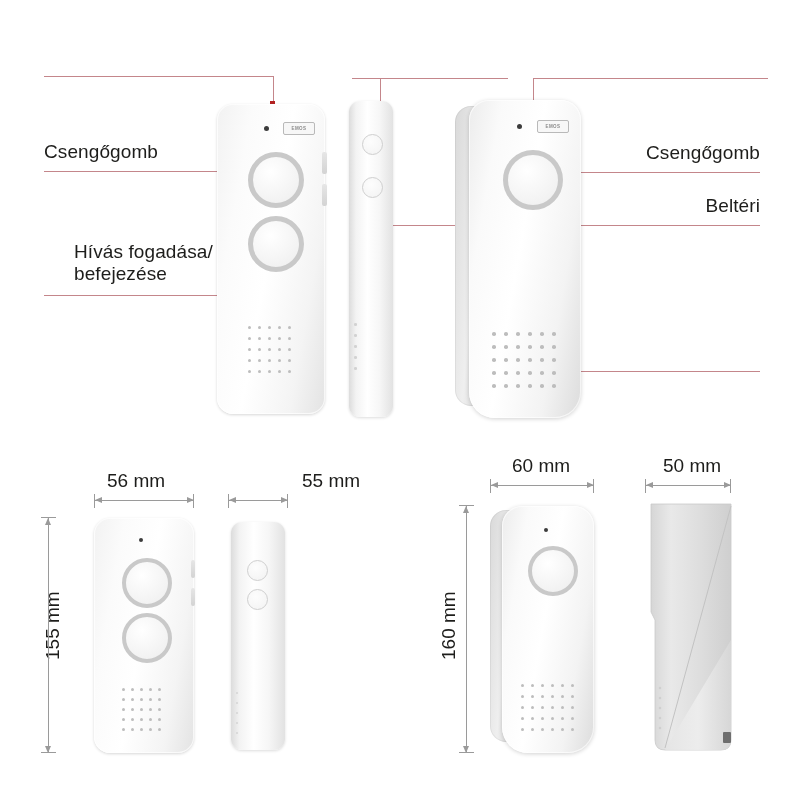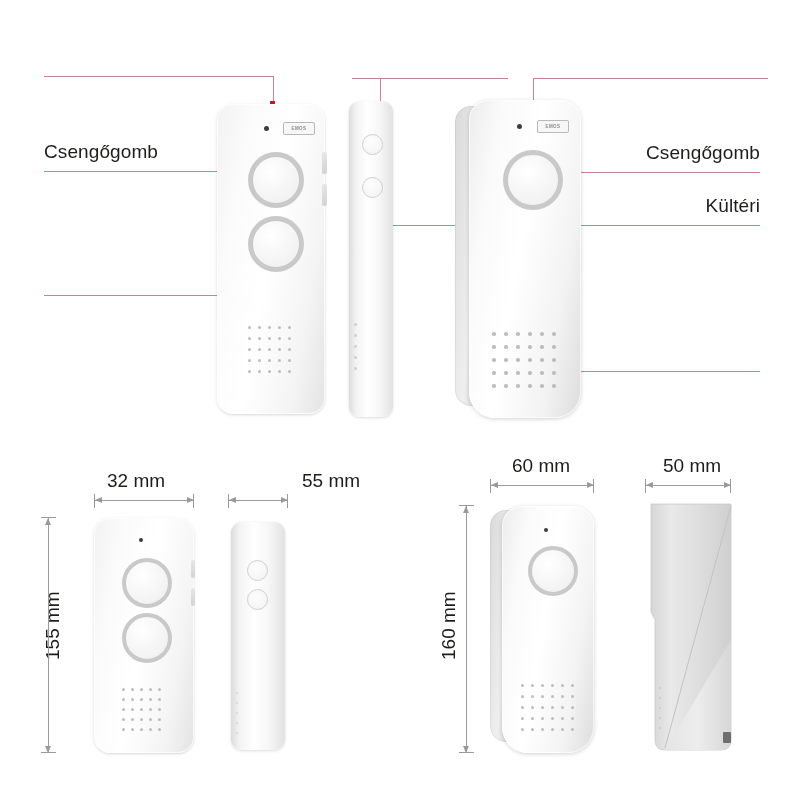--- a/index.html
+++ b/index.html
@@ -81,22 +81,24 @@
   .arrow.d{border-left:3.2px solid transparent;border-right:3.2px solid transparent;border-top:7px solid #9a9a9a;}
 
   .wedge{position:absolute;}
 </style>
 </head>
 <body>
 
 <div class="stage">
 
   <div class="callout" style="left:44px;top:141px;">Csengőgomb</div>
+  <div class="callout" style="left:74px;top:241px;">Hívás fogadása/
+befejezése</div>
   <div class="callout r" style="left:560px;top:142px;width:200px;">Csengőgomb</div>
-  <div class="callout r" style="left:560px;top:195px;width:200px;">Kültéri</div>
+  <div class="callout r" style="left:560px;top:195px;width:200px;">Beltéri</div>
 
   <div class="ln h" style="left:44px;top:76px;width:230px;"></div>
   <div class="ln v" style="left:273px;top:76px;height:28px;"></div>
   <div class="dot" style="left:270px;top:101px;"></div>
 
   <div class="ln h" style="left:44px;top:171px;width:232px;"></div>
   <div class="dot" style="left:272px;top:168px;"></div>
 
   <div class="ln h" style="left:44px;top:295px;width:232px;"></div>
   <div class="ln v" style="left:274px;top:235px;height:61px;"></div>
@@ -202,21 +204,21 @@
         <i style="width:3.6px;height:3.6px"></i>
           <i style="width:3.6px;height:3.6px"></i>
           <i style="width:3.6px;height:3.6px"></i>
           <i style="width:3.6px;height:3.6px"></i>
           <i style="width:3.6px;height:3.6px"></i>
           <i style="width:3.6px;height:3.6px"></i>
       </div>
     </div>
   </div>
 
-  <div class="dimlabel" style="left:107px;top:470px;">32 mm</div>
+  <div class="dimlabel" style="left:107px;top:470px;">56 mm</div>
   <div class="dim h" style="left:94px;top:500px;width:100px;"></div>
   <div class="tick" style="left:94px;top:494px;width:1px;height:14px;"></div>
   <div class="tick" style="left:193px;top:494px;width:1px;height:14px;"></div>
   <div class="arrow l" style="left:95px;top:497px;"></div>
   <div class="arrow r" style="left:187px;top:497px;"></div>
 
   <div class="dimlabel rot" style="left:42px;top:660px;">155 mm</div>
   <div class="dim v" style="left:48px;top:517px;height:236px;"></div>
   <div class="tick" style="left:41px;top:517px;width:15px;height:1px;"></div>
   <div class="tick" style="left:41px;top:752px;width:15px;height:1px;"></div>

